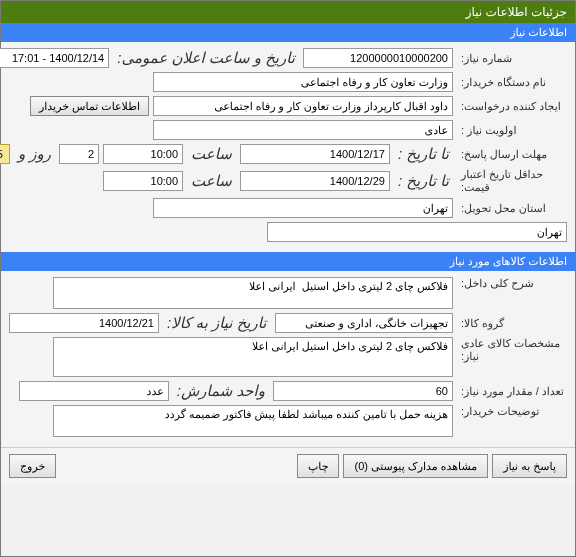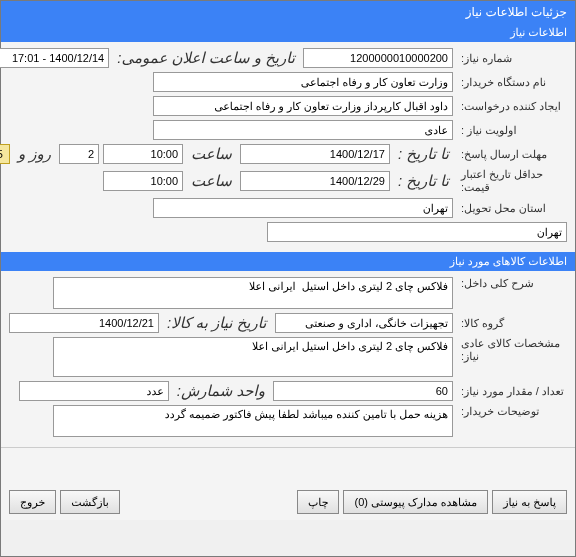--- a/index.html
+++ b/index.html
@@ -11,21 +11,21 @@
   height: 557px;
   direction: rtl;
 }
 .window {
   border: 1px solid #7a7a7a;
   background: #f0f0f0;
   width: 100%;
   height: 100%;
 }
 .titlebar {
-  background: #3b82f6;
+  background: #4d7c0f;
   color: #fff;
   padding: 4px 8px;
   font-size: 12px;
   display: flex;
   align-items: center;
 }
 .content {
   padding: 0;
 }
 .section-header {
@@ -103,21 +103,20 @@
   display: flex;
   gap: 4px;
   padding: 6px 8px;
   background: #f4f4f4;
   border-top: 1px solid #ccc;
   justify-content: flex-start;
 }
 .footer .btn {
   padding: 3px 10px;
   height: 24px;
-  margin-top: 36px;
 }
 .spacer { flex: 1; }
 </style>
 </head>
 <body>
 
 <div class="window">
   <div class="titlebar">
     <span>جزئیات اطلاعات نیاز</span>
   </div>
@@ -137,20 +136,21 @@
       </div>
 
       <div class="row">
         <span class="label">نام دستگاه خریدار:</span>
         <input type="text" class="w-long" value="وزارت تعاون کار و رفاه اجتماعی" style="">
       </div>
 
       <div class="row">
         <span class="label">ایجاد کننده درخواست:</span>
         <input type="text" class="w-long" value="داود اقبال کارپرداز وزارت تعاون کار و رفاه اجتماعی" style="">
+        <button class="btn">اطلاعات تماس خریدار</button>
       </div>
 
       <div class="row">
         <span class="label">اولویت نیاز :</span>
         <input type="text" class="w-long" value="عادی" style="">
       </div>
 
       <div class="row">
         <span class="label">مهلت ارسال پاسخ:</span>
         <span class="label-inline">تا تاریخ :</span>
@@ -217,18 +217,17 @@
         <textarea class="textarea" style="width: 400px; height: 32px;">هزینه حمل با تامین کننده میباشد لطفا پیش فاکتور ضمیمه گردد</textarea>
       </div>
 
     </div>
 
     <div class="footer">
       <button class="btn">پاسخ به نیاز</button>
       <button class="btn">مشاهده مدارک پیوستی (0)</button>
       <button class="btn">چاپ</button>
       <div class="spacer"></div>
-      <button class="btn">بازگشت</button>
       <button class="btn">خروج</button>
     </div>
 
   </div>
 </div>
 
 </body></html>

